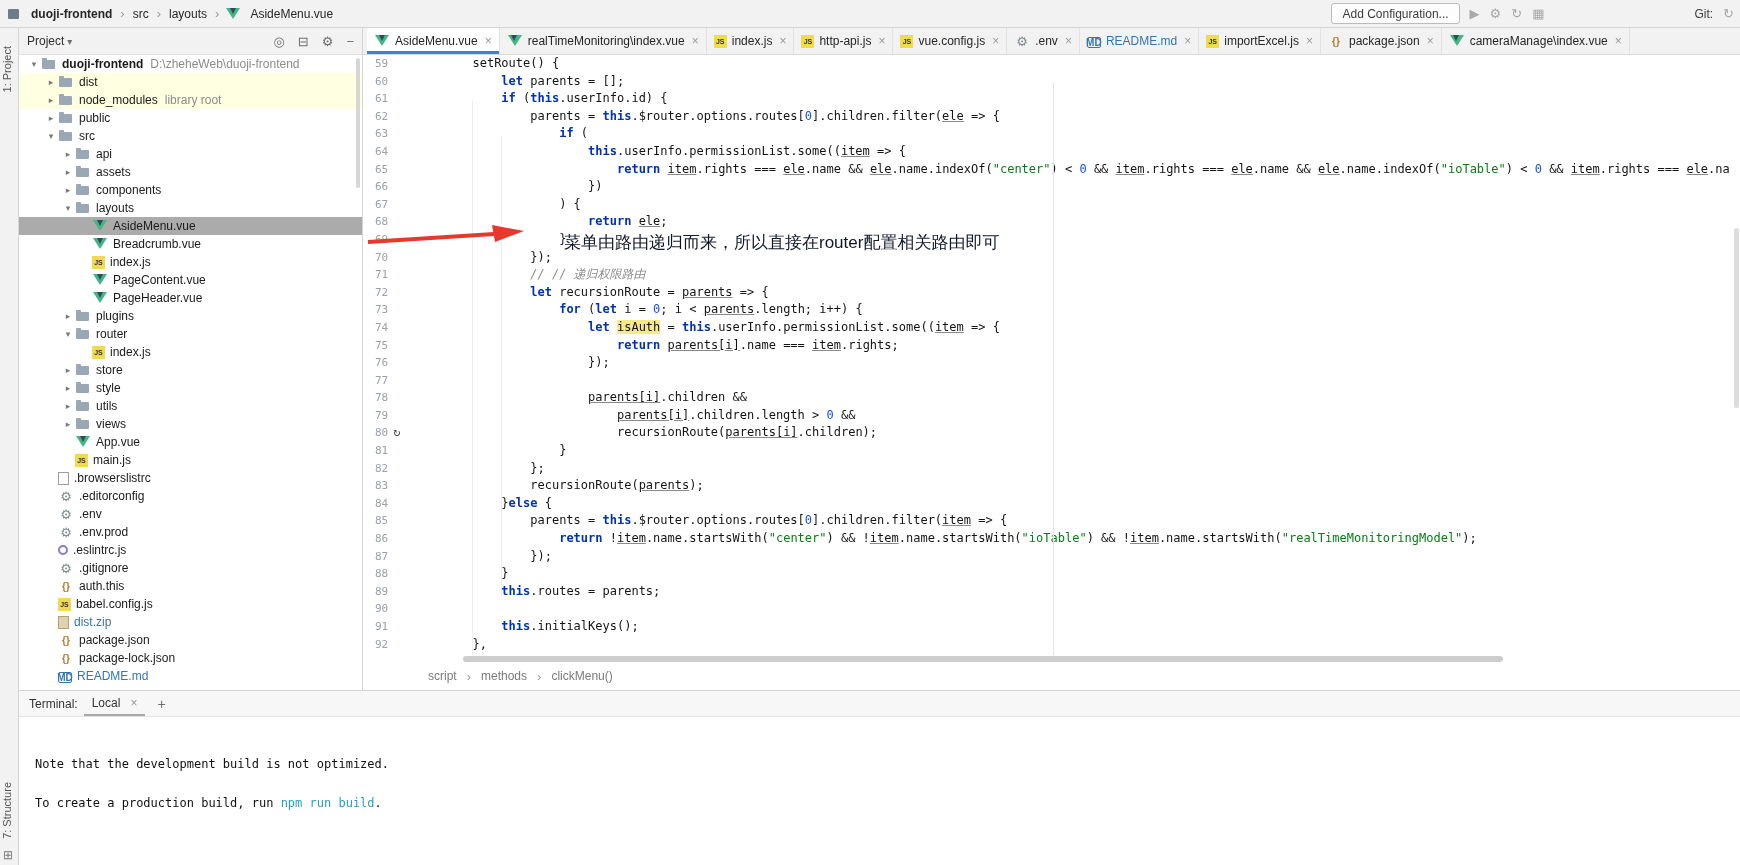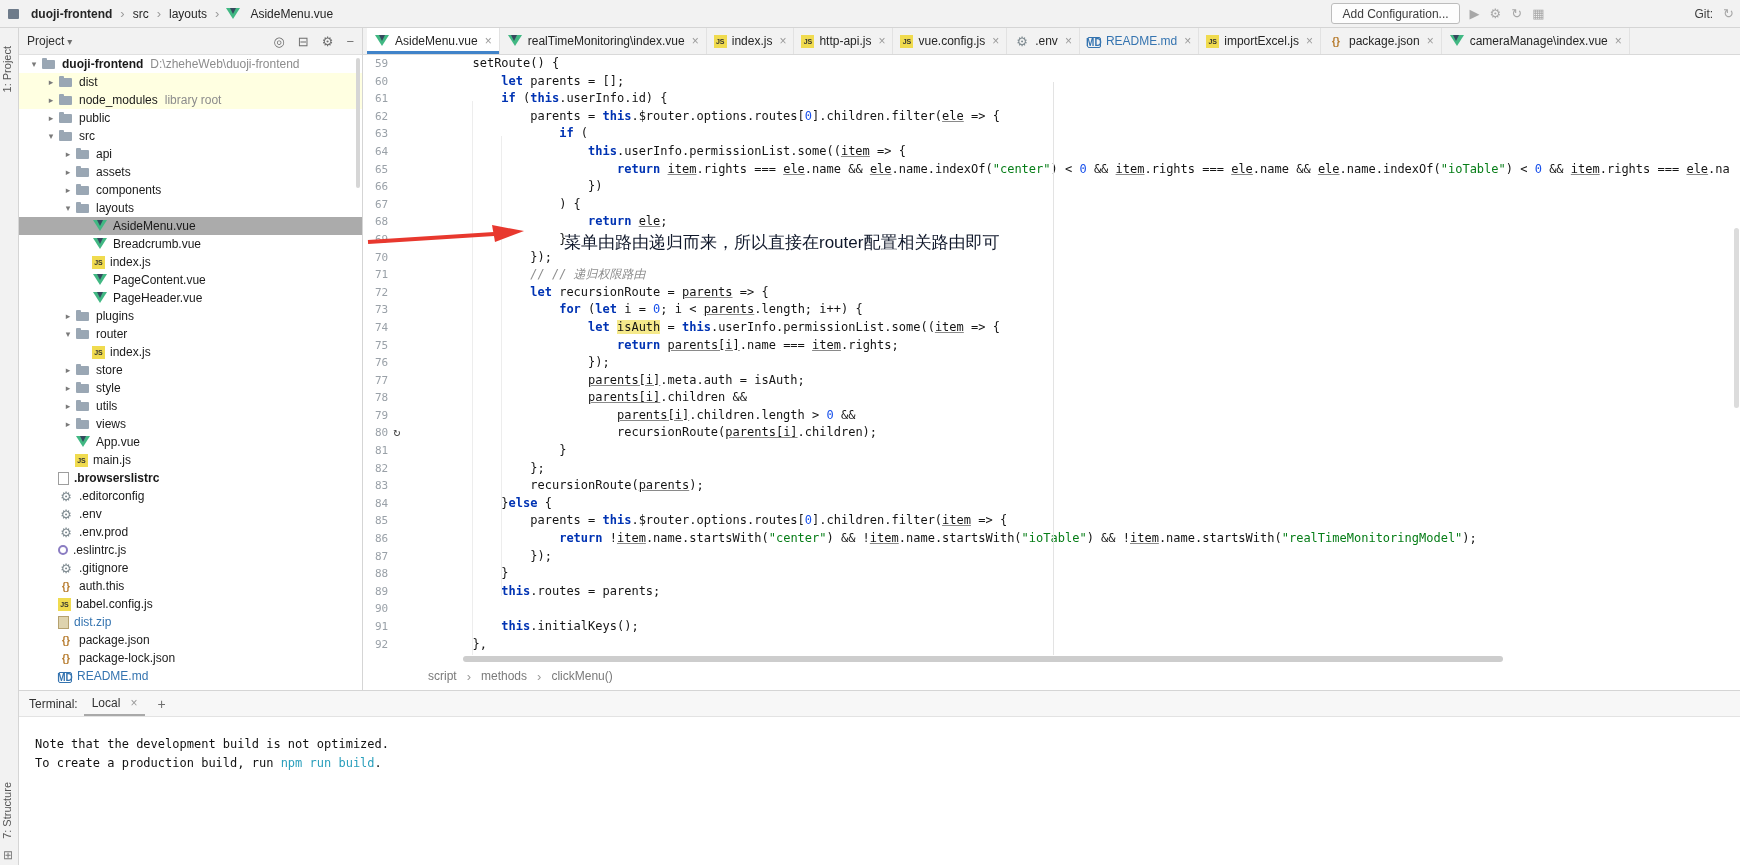--- a/index.html
+++ b/index.html
@@ -116,21 +116,21 @@
   
   .terminal { position:absolute; left:19px; top:690px; width:1721px; height:175px;
     background:#fff; border-top:1px solid #d5d5d5; }
   .term-header { height:26px; background:#f7f7f7; border-bottom:1px solid #e3e3e3;
     display:flex; align-items:center; padding-left:10px; gap:6px; color:#333; }
   .term-tab { display:flex; align-items:center; gap:5px; padding:4px 8px;
     border-bottom:2px solid #a9a9a9; }
   .term-plus { color:#6f6f6f; font-size:14px; margin-left:6px; }
   .term-body { padding:18px 0 0 16px; font-family:"DejaVu Sans Mono", monospace;
     font-size:12px; color:#111; }
-  .term-line { line-height:19px; white-space:pre; }
+  .term-line { line-height:19px; white-space:pre;margin-top:20px; }
   .seg-command { color:#2a9fbc; }
 </style>
 </head>
 <body>
 
 <div class="titlebar">
   <div class="tb-left">
       <span class="fi fi-project"></span>
       <span class="crumb b">duoji-frontend</span>
       <span class="crumb-sep">›</span>
@@ -281,21 +281,21 @@
       <div class="tree-row" style="padding-left: 42px;">
         <span class="tree-arrow"></span>
         <span class="fi fi-vue"></span>
         <span class="tree-label">App.vue</span>
       </div>
       <div class="tree-row" style="padding-left: 42px;">
         <span class="tree-arrow"></span>
         <span class="fi fi-js">JS</span>
         <span class="tree-label">main.js</span>
       </div>
-      <div class="tree-row" style="padding-left: 25px; font-weight: bold;">
+      <div class="tree-row" style="padding-left: 25px;">
         <span class="tree-arrow"></span>
         <span class="fi fi-text"></span>
         <span class="tree-label">.browserslistrc</span>
       </div>
       <div class="tree-row" style="padding-left: 25px;">
         <span class="tree-arrow"></span>
         <span class="fi fi-gear">⚙</span>
         <span class="tree-label">.editorconfig</span>
       </div>
       <div class="tree-row" style="padding-left: 25px;">
@@ -514,21 +514,20 @@
       <div class="code-row">
         <span class="gutter">
           <span class="gut-num">76</span>
         </span>
         <span class="code-text">                  <span class="tk-d">});</span></span>
       </div>
       <div class="code-row">
         <span class="gutter">
           <span class="gut-num">77</span>
         </span>
-        <span class="code-text">                  <span class="tk-u">parents[i]</span><span class="tk-d">.meta.auth = isAuth;</span></span>
       </div>
       <div class="code-row">
         <span class="gutter">
           <span class="gut-num">78</span>
         </span>
         <span class="code-text">                  <span class="tk-u">parents[i]</span><span class="tk-d">.children &amp;&amp;</span></span>
       </div>
       <div class="code-row">
         <span class="gutter">
           <span class="gut-num">79</span>

